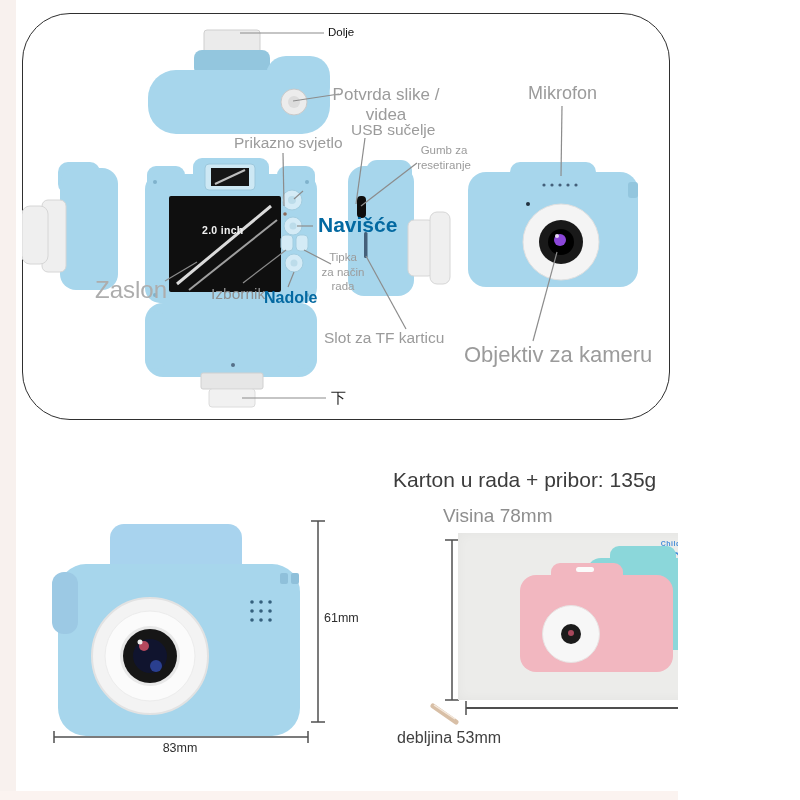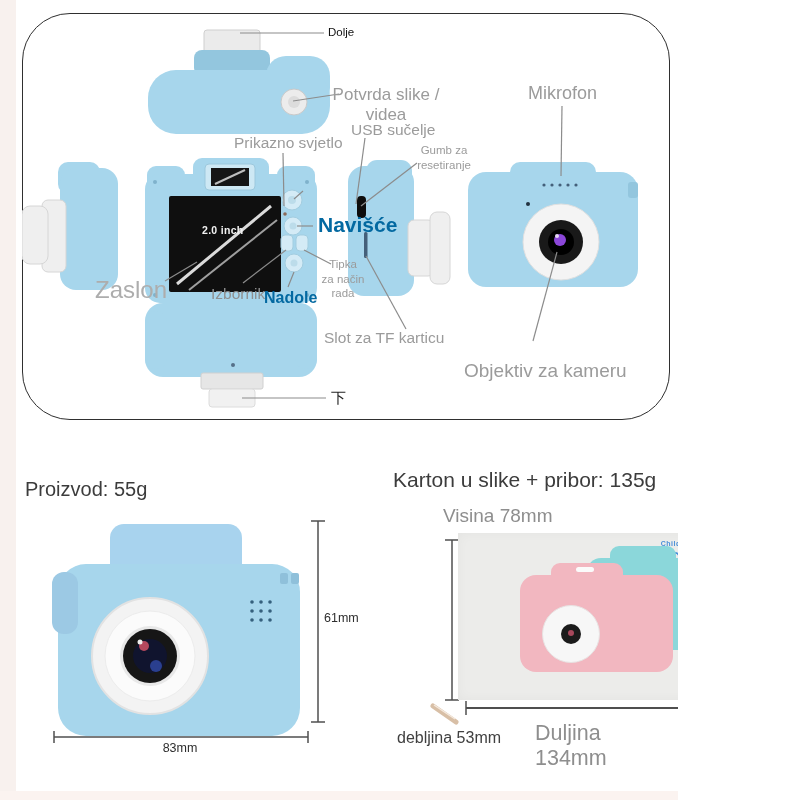--- a/index.html
+++ b/index.html
@@ -7,21 +7,21 @@
           font-family:Liberation Sans, sans-serif;}
   .strip-left{position:absolute;left:0;top:0;width:16px;height:800px;background:#f8f1ee;}
   .strip-bottom{position:absolute;left:0;top:791px;width:800px;height:9px;background:#fbf3f0;}
   .frame{position:absolute;left:22px;top:13px;width:646px;height:405px;border:1.5px solid #2f2f2f;
          border-radius:48px;background:#fff;}
   .abs{position:absolute;}
   .lbl{position:absolute;color:#9b9b9b;white-space:pre-line;line-height:1.2;}
   .lbl.sm{font-size:11.5px;line-height:1.28;}
   .lbl.md{font-size:15.5px;}
   .lbl.lg{font-size:17px;}
-  .lbl.xl{font-size:19px;margin-top:18px;}
+  .lbl.xl{font-size:22px;}
   .lbl.dark{color:#0369a1;font-weight:bold;}
   .lbl.center{text-align:center;}
   .screen-text{position:absolute;color:#f2f2f2;font-size:10.5px;font-weight:bold;letter-spacing:.3px;}
   .spec{position:absolute;color:#3c3c3c;}
   .spec.grey{color:#8e8e8e;}
   .dim{position:absolute;color:#2e2e2e;font-size:12.5px;}
   .blue{fill:#a7d6ec;}
   .blue-d{fill:#93c6de;}
   .whitepart{fill:#efefef;stroke:#d6d6d6;stroke-width:1;}
   .box-photo{position:absolute;left:458px;top:533px;width:277px;height:167px;background:#ececе9;
@@ -168,38 +168,36 @@
 
   <div class="lbl dark" style="left:328px;top:26px;font-size:11.5px;font-weight:normal;color:#111;">Dolje</div>
   <div class="lbl lg center" style="left:332px;top:85px;width:108px;line-height:1.18;">Potvrda slike /
 videa</div>
   <div class="lbl md" style="left:351px;top:121px;">USB sučelje</div>
   <div class="lbl" style="left:528px;top:83px;font-size:18px;">Mikrofon</div>
   <div class="lbl md" style="left:234px;top:134px;">Prikazno svjetlo</div>
   <div class="lbl sm center" style="left:413px;top:143px;width:62px;">Gumb za
 resetiranje</div>
   <div class="lbl dark" style="left:318px;top:212px;font-size:21px;">Navišće</div>
-  <div class="lbl sm center" style="left:318px;top:257px;width:50px;">Tipka
+  <div class="lbl sm center" style="left:318px;top:250px;width:50px;">Tipka
 za način
 rada</div>
   <div class="lbl" style="left:95px;top:276px;font-size:24px;color:#adadad;">Zaslon</div>
   <div class="lbl md" style="left:211px;top:285px;color:#8f8f8f;">Izbornik</div>
   <div class="lbl dark" style="left:264px;top:288px;font-size:16px;">Nadole</div>
   <div class="lbl md" style="left:324px;top:329px;">Slot za TF karticu</div>
   <div class="lbl xl" style="left:464px;top:342px;">Objektiv za kameru</div>
   <div class="lbl" style="left:331px;top:389px;font-size:15px;color:#222;">下</div>
   <div class="screen-text" style="left:202px;top:224px;">2.0 inch</div>
 
-  <div class="spec" style="left:25px;top:478px;font-size:20px;">Proizvod: 55g</div>
-  <div class="spec" style="left:393px;top:468px;font-size:21px;">Karton u slike + pribor: 135g</div>
+  <div class="spec" style="left:393px;top:468px;font-size:21px;">Karton u rada + pribor: 135g</div>
   <div class="spec grey" style="left:443px;top:505px;font-size:19px;">Visina 78mm</div>
   <div class="dim" style="left:324px;top:611px;">61mm</div>
   <div class="dim" style="left:150px;top:741px;width:60px;text-align:center;">83mm</div>
   <div class="spec grey" style="left:397px;top:729px;font-size:16px;color:#404040;">debljina 53mm</div>
-  <div class="spec grey" style="left:535px;top:721px;font-size:21.5px;">Duljina 134mm</div>
 
   <svg class="abs" style="left:52px;top:520px;" width="255" height="218" viewBox="0 0 255 218">
     <rect x="58" y="4" width="132" height="56" rx="14" fill="#a8d3ee"></rect>
     <rect x="6" y="44" width="242" height="172" rx="28" fill="#a7d6ec"></rect>
     <rect x="0" y="52" width="26" height="62" rx="12" fill="#9cc9e4"></rect>
     <rect x="228" y="53" width="8" height="11" rx="2" fill="#8fc0da"></rect>
     <rect x="239" y="53" width="8" height="11" rx="2" fill="#8fc0da"></rect>
     <g fill="#35607d">
       <circle cx="200" cy="82" r="1.8"></circle>
         <circle cx="209" cy="82" r="1.8"></circle>

